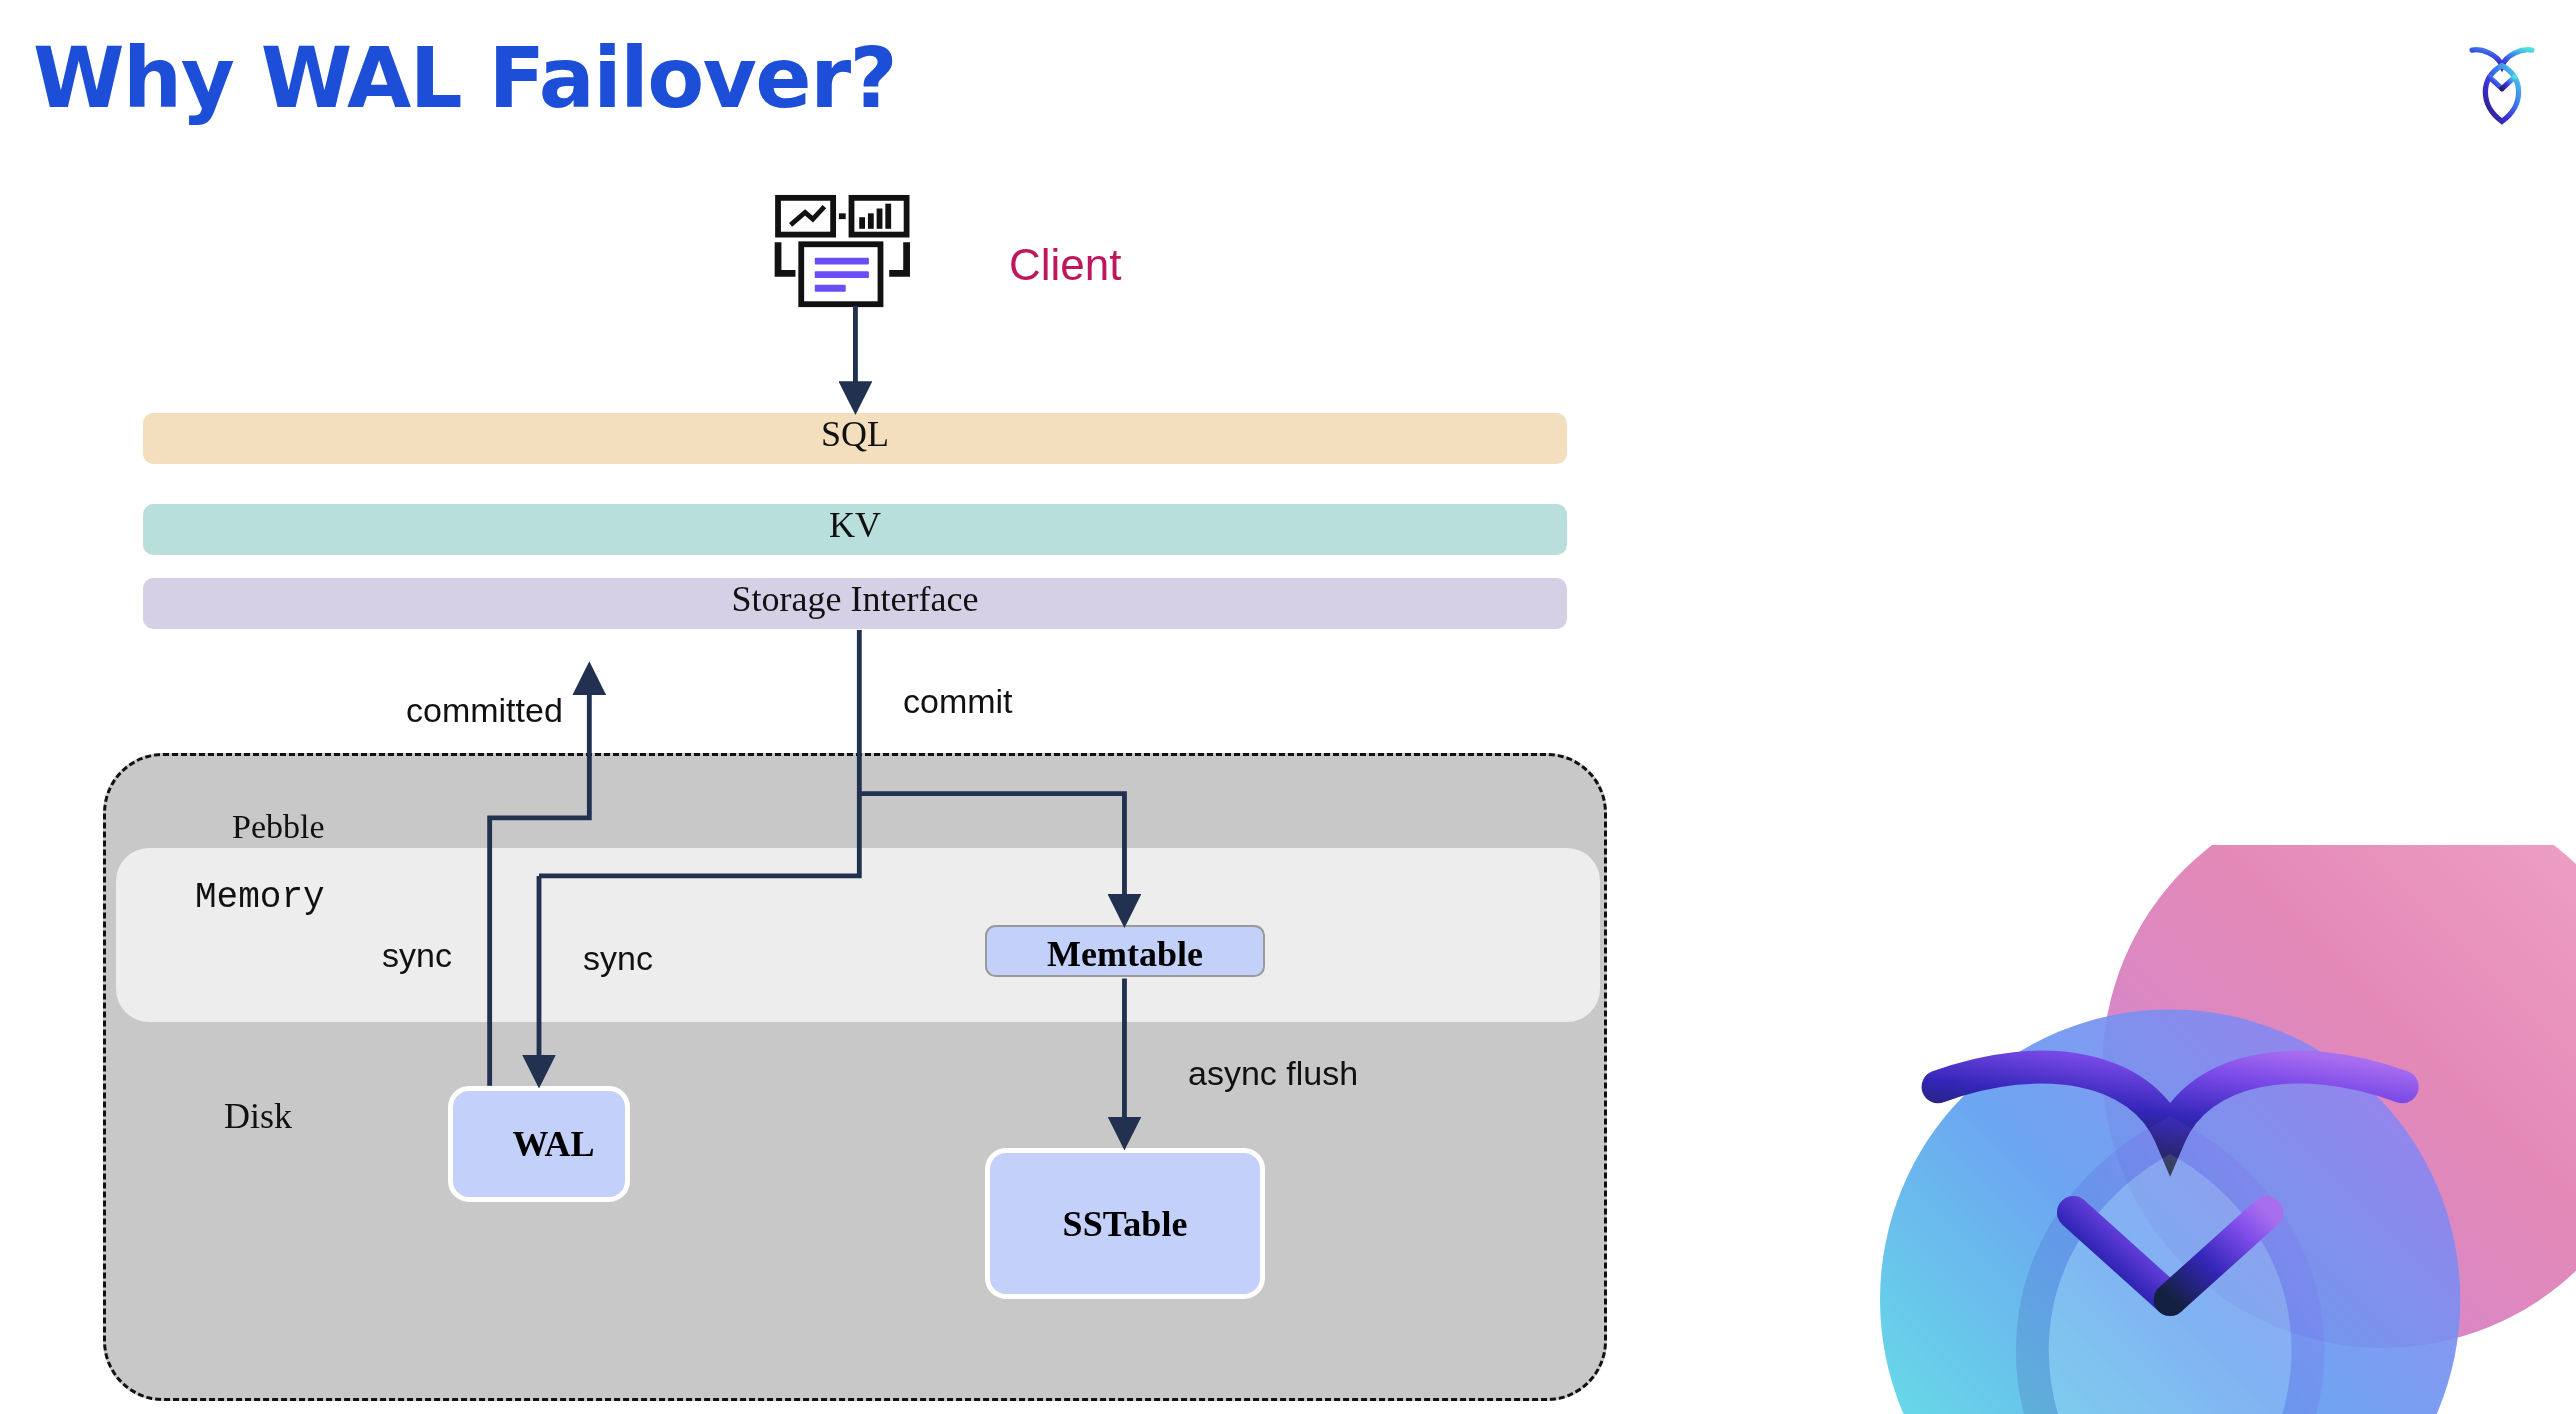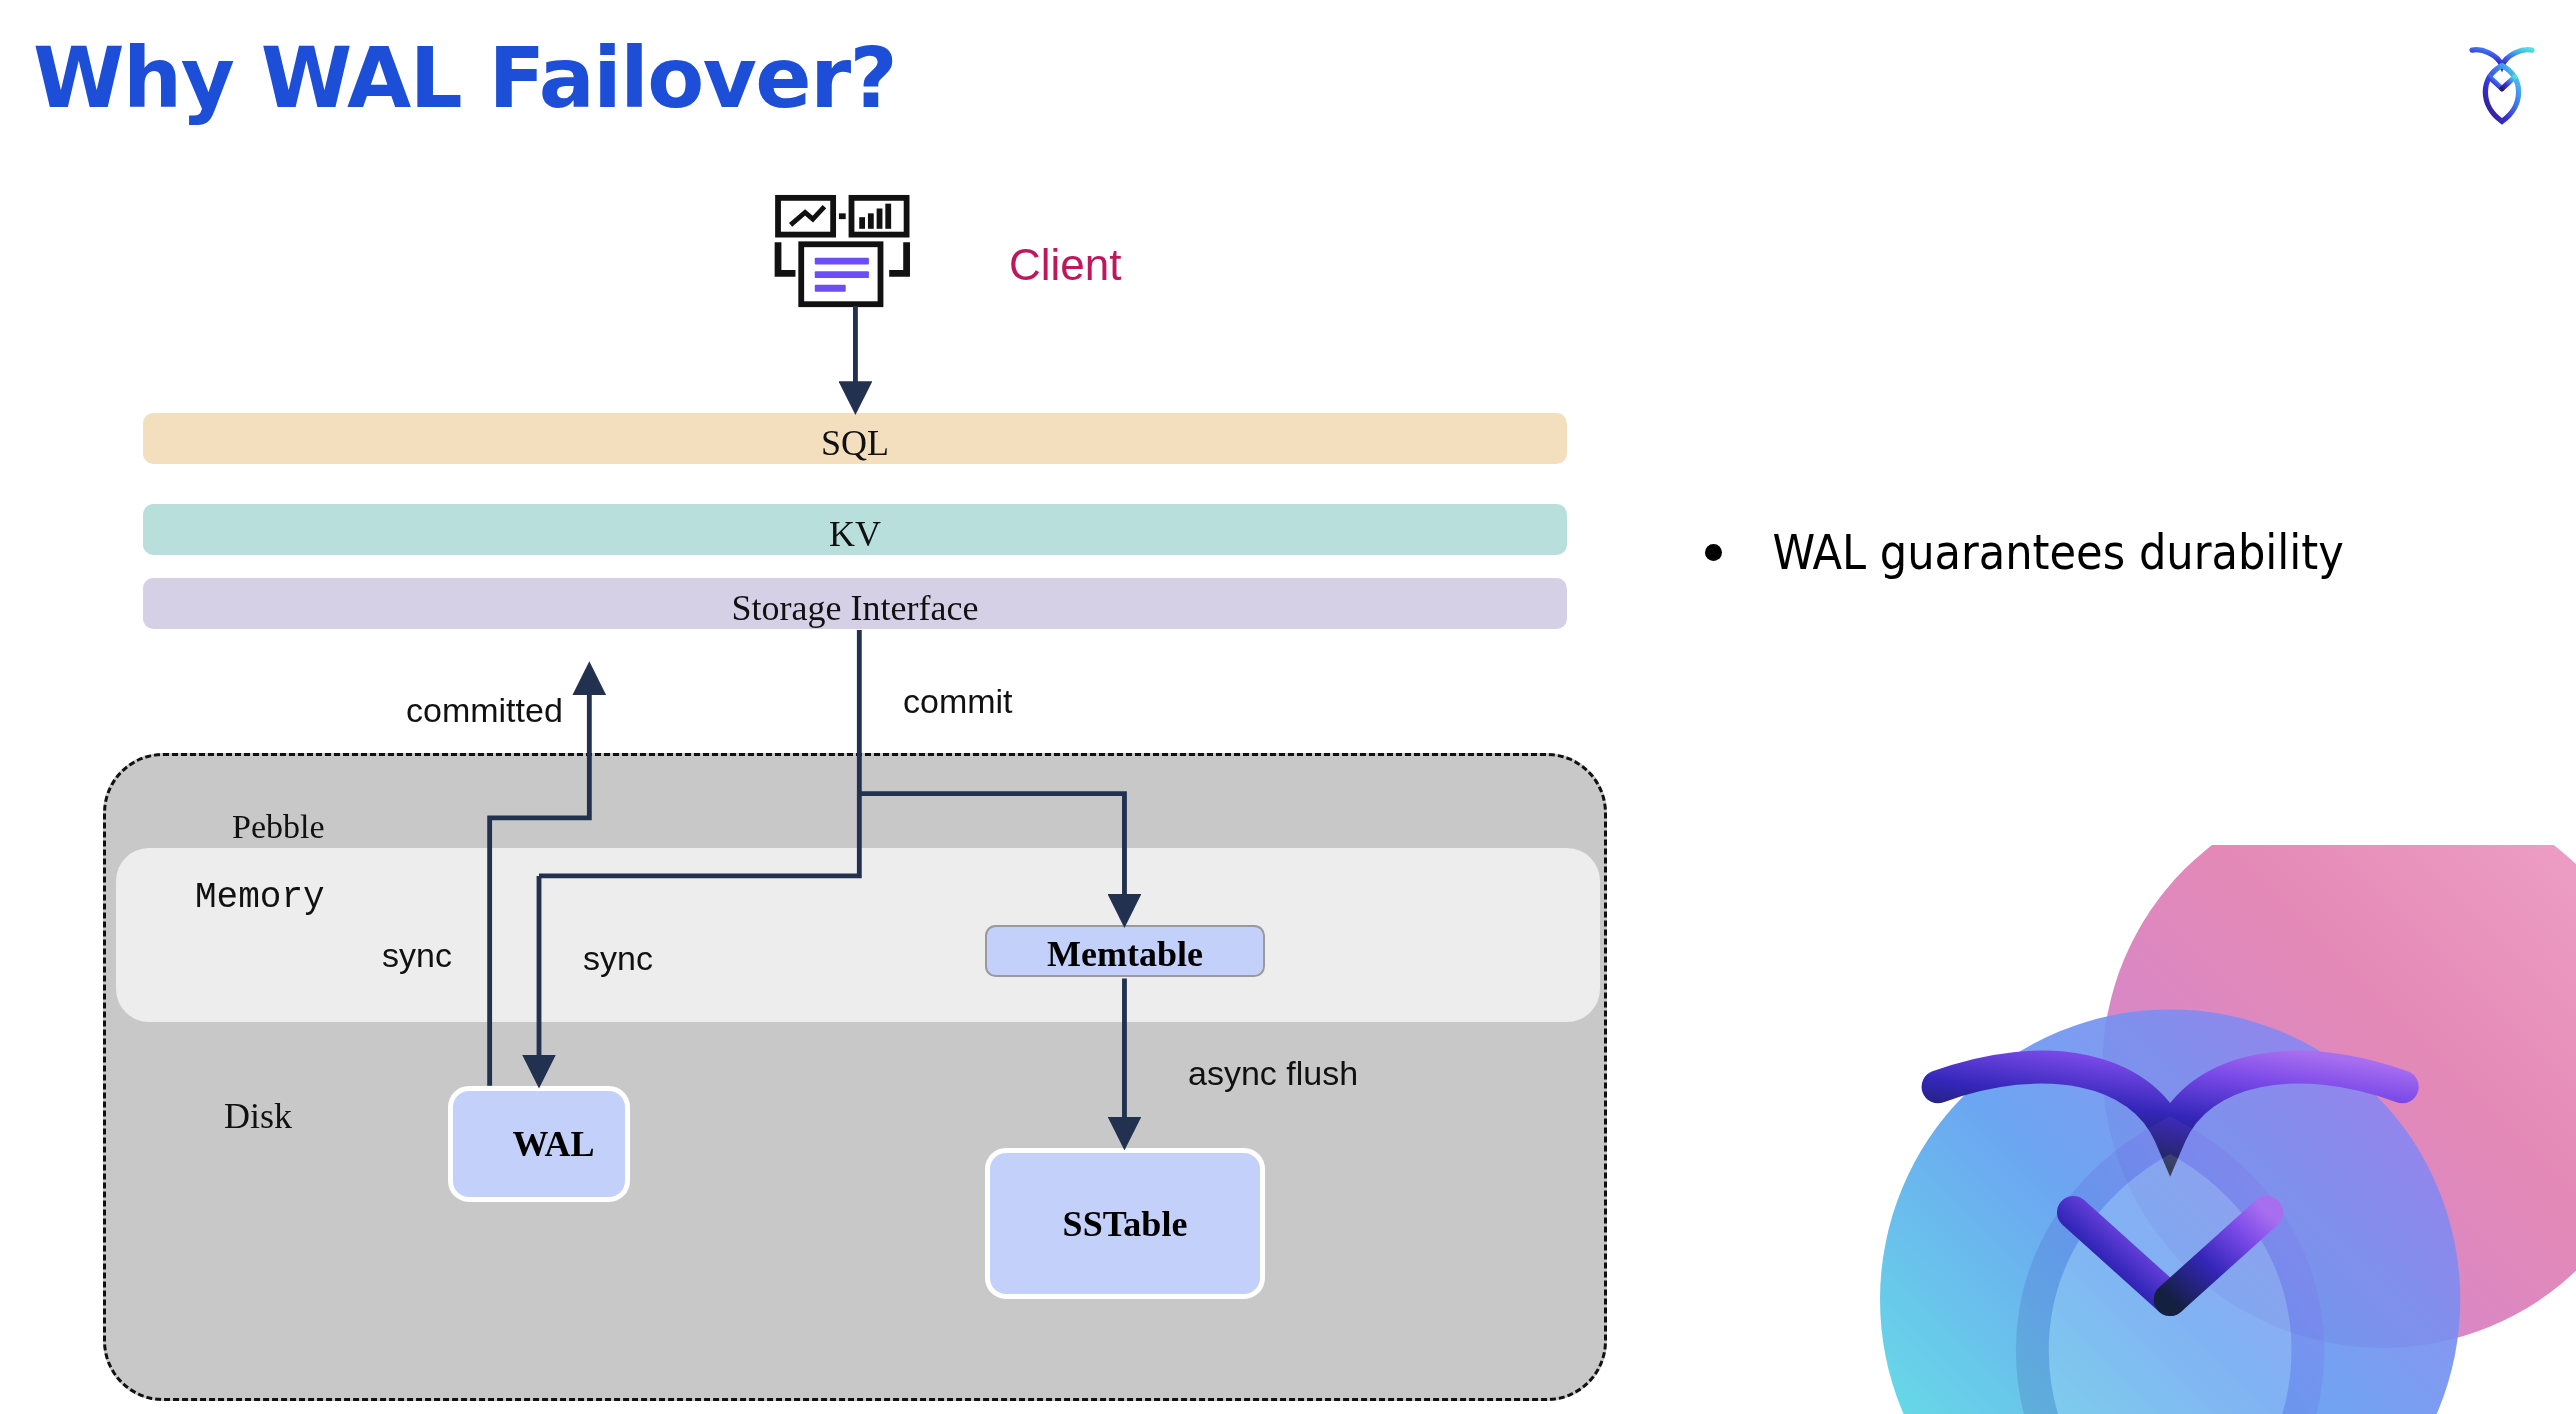--- a/index.html
+++ b/index.html
@@ -67,21 +67,21 @@
   }
 
   
   .layer-bar {
     position: absolute;
     left: 143px;
     width: 1424px;
     height: 51px;
     border-radius: 10.6px;
     display: flex;
-    align-items: flex-end;
+    align-items: flex-start;
     justify-content: center;
     font-family: "Liberation Serif", serif;
     font-size: 36px;
     color: #111111;
     box-sizing: border-box;
   }
   #bar-sql { top: 413px; }
   #bar-kv  { top: 504px; }
   #bar-si  { top: 578px; }
 
@@ -362,18 +362,14 @@
 
 <div class="edge-label" id="lbl-commit">commit</div>
 
 <div class="edge-label" id="lbl-sync-1">sync</div>
 
 <div class="edge-label" id="lbl-sync-2">sync</div>
 
 <div class="edge-label" id="lbl-asyncflush">async flush</div>
 
 <div id="bullet-list">
-  <div class="bullet-item">
-    <span class="bullet-dot"></span>
-    <span class="bullet-text">WAL guarantees durability</span>
-  </div>
 </div>
 
 
 </body></html>

